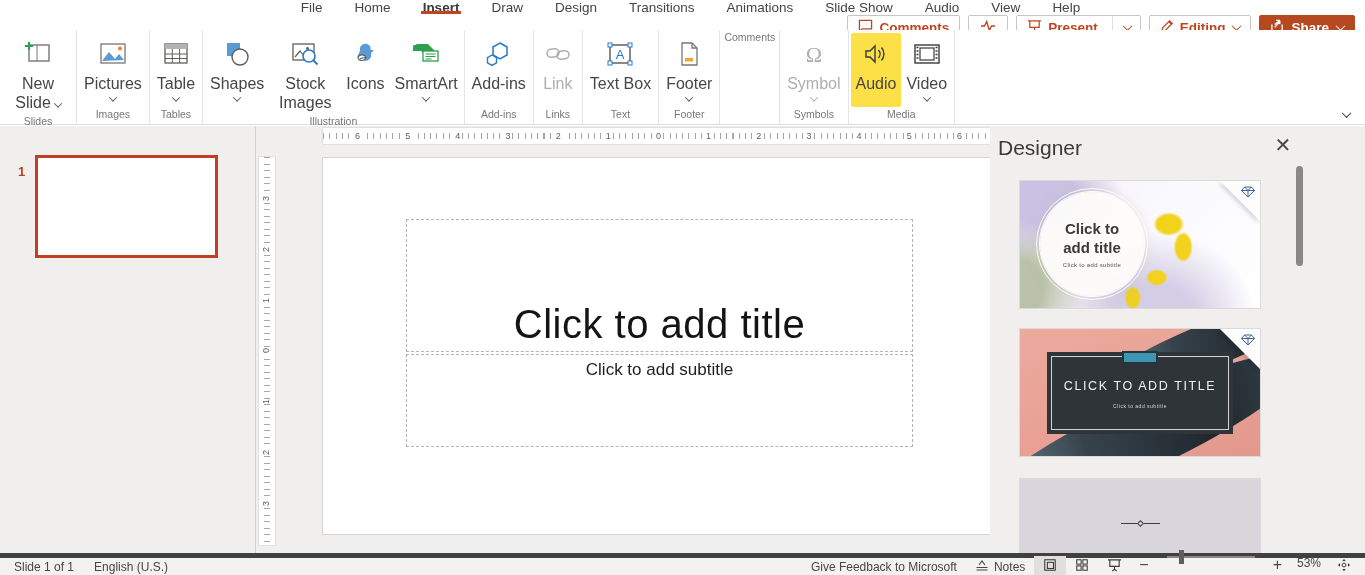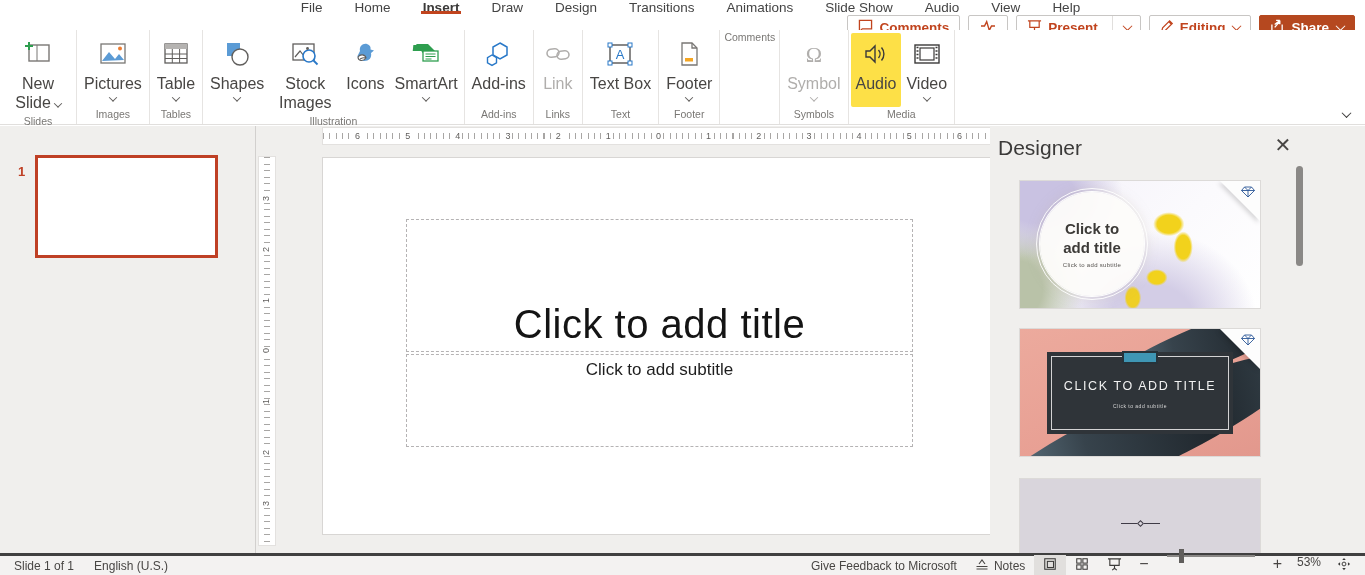--- a/index.html
+++ b/index.html
@@ -96,21 +96,21 @@
   .dcard2 .s { margin-top:10px; color:#d8d8d8; font-size:5px; letter-spacing:.5px; }
   .dcard3 { top:353px; background:#d9d5dc; display:flex; flex-direction:column; align-items:center; }
   .dcard3 .orn { margin-top:42px; display:flex; align-items:center; gap:0; }
   .dcard3 .orn .ln { width:16px; height:1px; background:#3f3b46; }
   .dcard3 .orn .dia { width:5px; height:5px; border:1px solid #3f3b46; transform:rotate(45deg); margin:0 1px; }
   .dcard3 .t { margin-top:26px; font-family:"Liberation Serif", serif; font-size:9px; letter-spacing:2.5px; color:#433f4a; text-align:center; width:75%; line-height:1.8; }
   .fold { position:absolute; top:0; right:0; width:0; height:0; border-top:40px solid #fdfdfd; border-left:40px solid transparent; filter:drop-shadow(-2px 2px 2px rgba(0,0,0,.15)); }
   .gem { position:absolute; top:5px; right:5px; }
 
   
-  .statusbar { position:absolute; left:0; bottom:0; width:1365px; height:22px; background:#f3f2f1; border-top:3px solid #404040; display:flex; align-items:center; font-size:12px; color:#484644; }
+  .statusbar { position:absolute; left:0; bottom:0; width:1365px; height:22px; background:#f3f2f1; border-top:5px solid #404040; display:flex; align-items:center; font-size:12px; color:#484644; }
   .sb-left { display:flex; align-items:center; gap:0; }
   .sb-item { padding:0 14px; height:22px; display:flex; align-items:center; white-space:nowrap; }
   .sb-right { margin-left:auto; display:flex; align-items:flex-start; }
   .sb-btn { display:flex; align-items:center; gap:5px; padding:0 9px; height:22px; cursor:pointer; }
   .sb-btn.hl { background:#e1dfdd; }
   .zoom-track { width:88px; height:2px; background:#8a8886; position:relative; margin:0 10px; cursor:pointer; }
   .zoom-thumb { position:absolute; left:12px; top:-6px; width:5px; height:14px; background:#605e5c; }
   .zoom-sign { font-size:16px; color:#484644; padding:0 8px; cursor:pointer; }
   .zoom-pct { width:38px; text-align:center; }
 </style>

